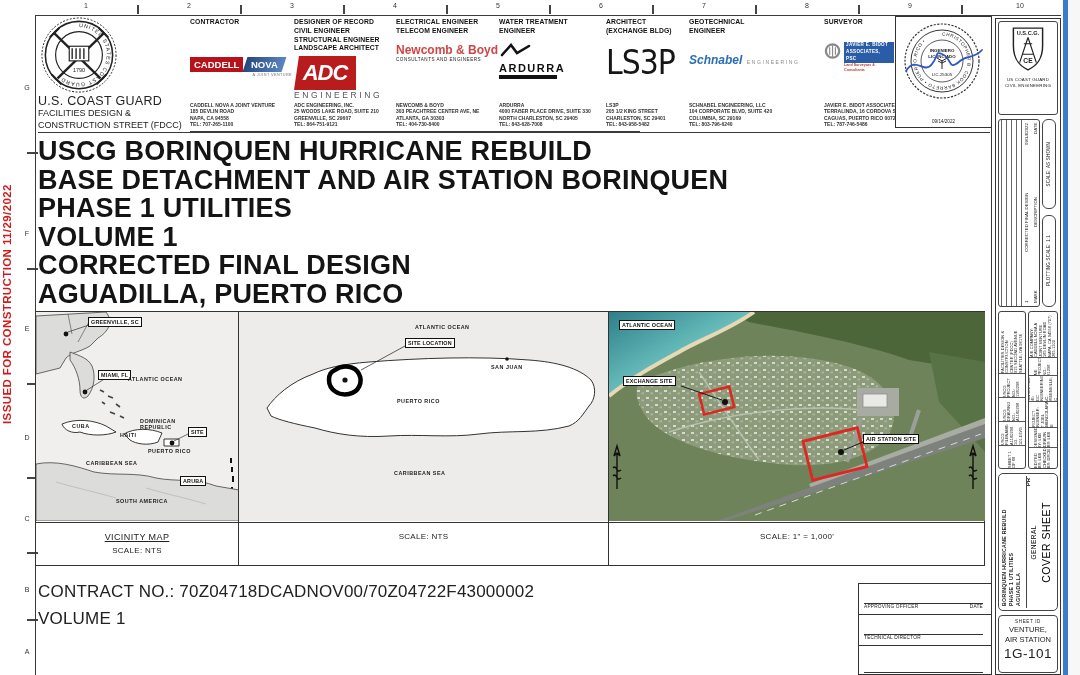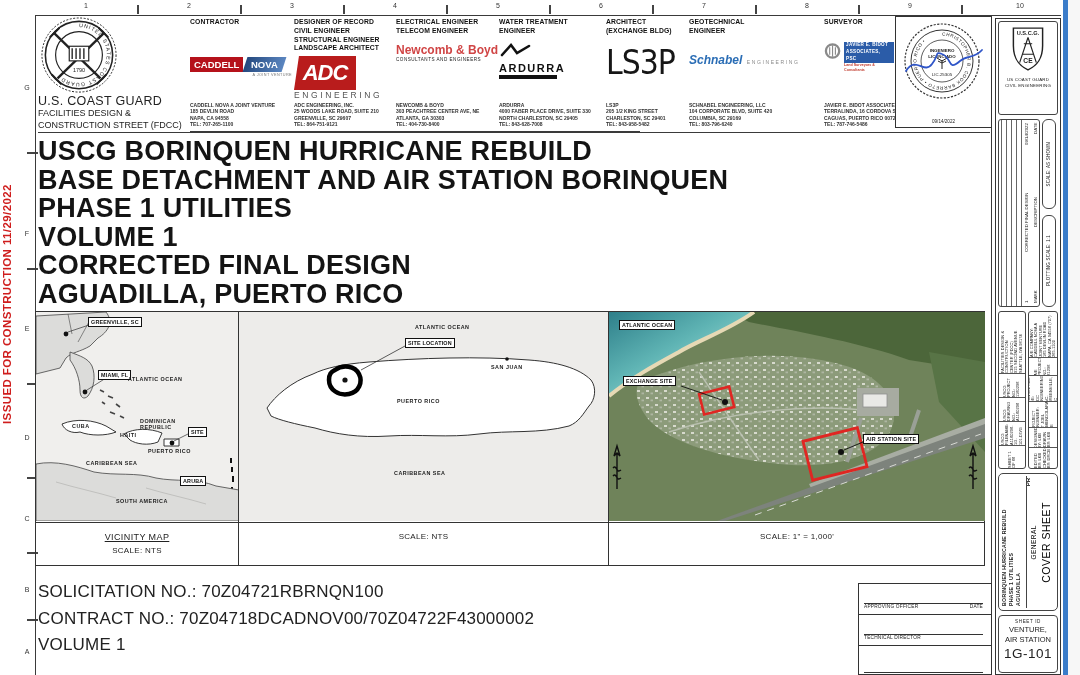--- a/index.html
+++ b/index.html
@@ -428,21 +428,20 @@
         <div class="map-callout" style="left:14px;top:64px">EXCHANGE SITE</div>
         <div class="map-callout" style="left:254px;top:122px">AIR STATION SITE</div>
       </div>
       <div class="caption">
         <div class="capscale">SCALE: 1" = 1,000'</div>
       </div>
     </div>
   </div>
 
   <div class="footer">
-    <div>SOLICITATION NO.: 70Z04721RBRNQN100</div>
     <div>CONTRACT NO.: 70Z04718DCADNOV00/70Z04722F43000002</div>
     <div>VOLUME 1</div>
   </div>
 
   <div class="approval">
     <div class="sigcell">
       <div class="sigline"></div>
       <div class="siglab">
           <span>APPROVING OFFICER</span>
           <span>DATE</span>

